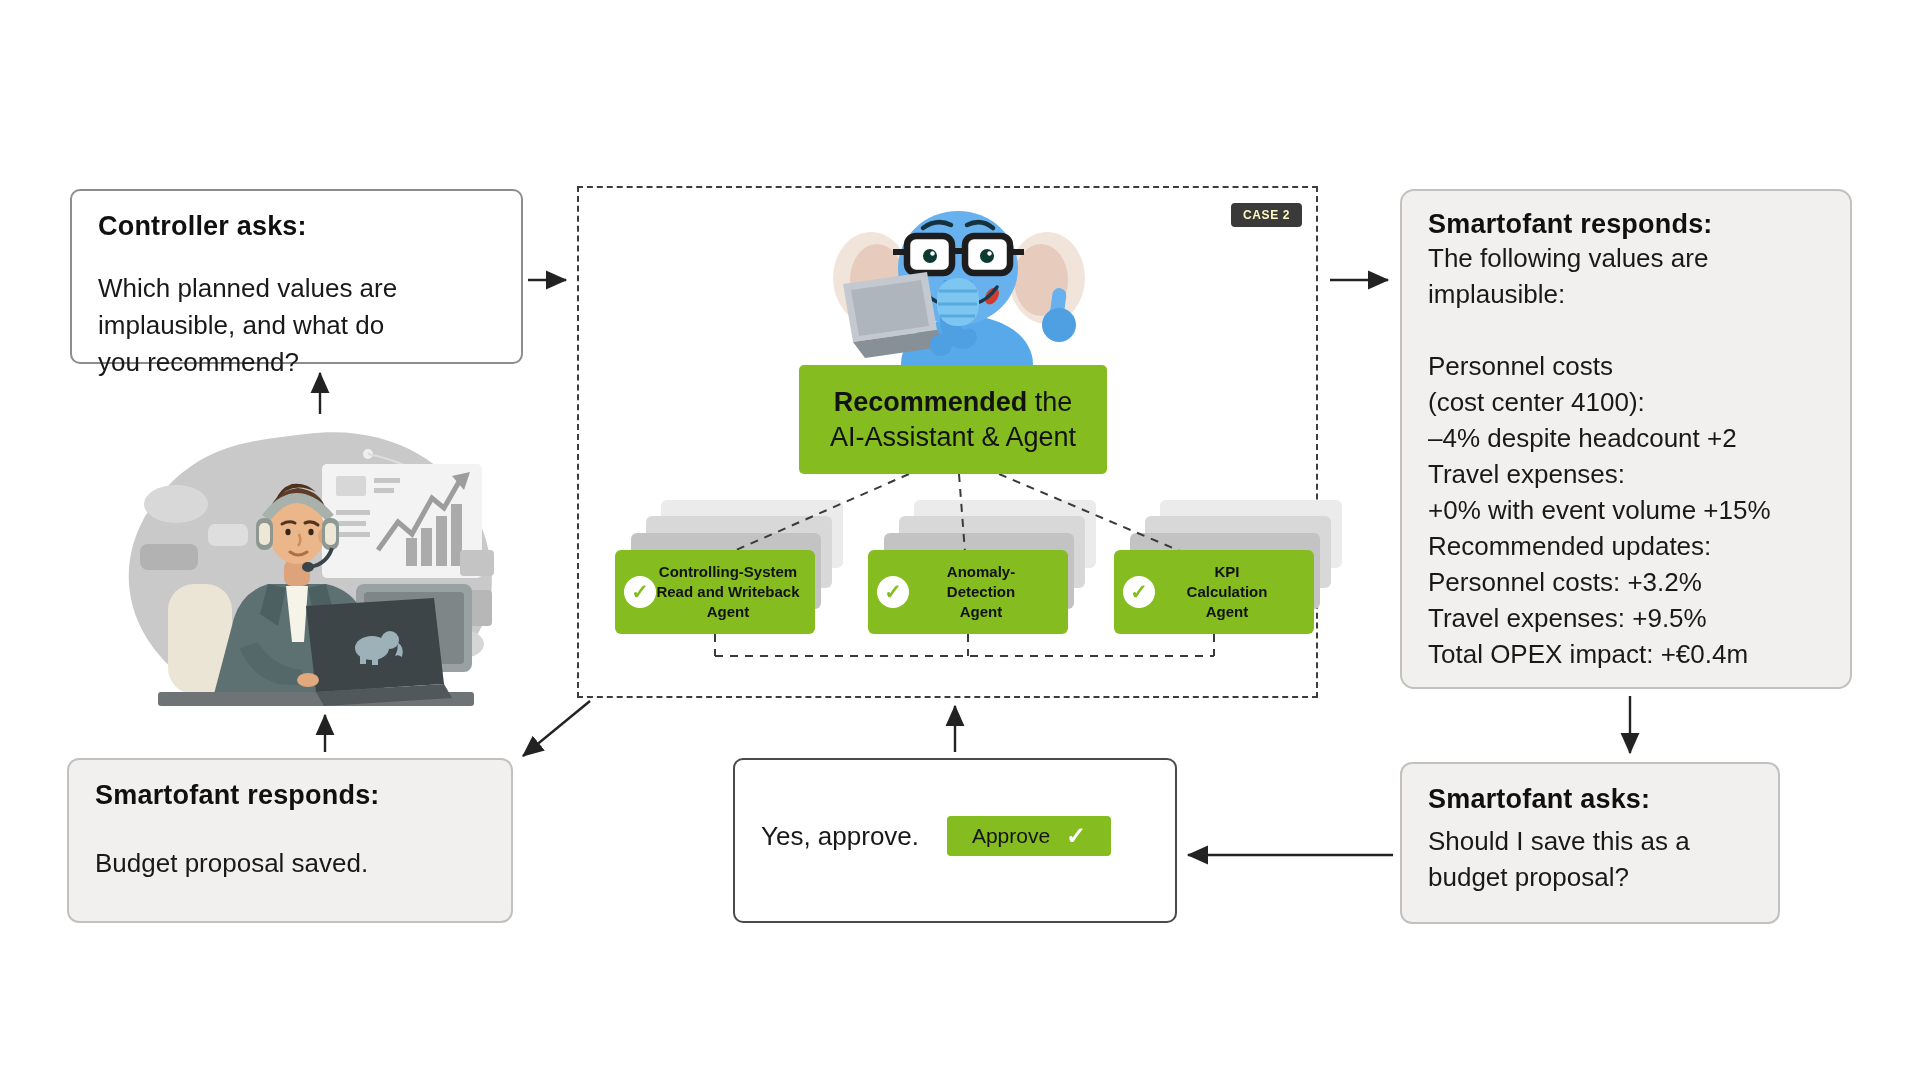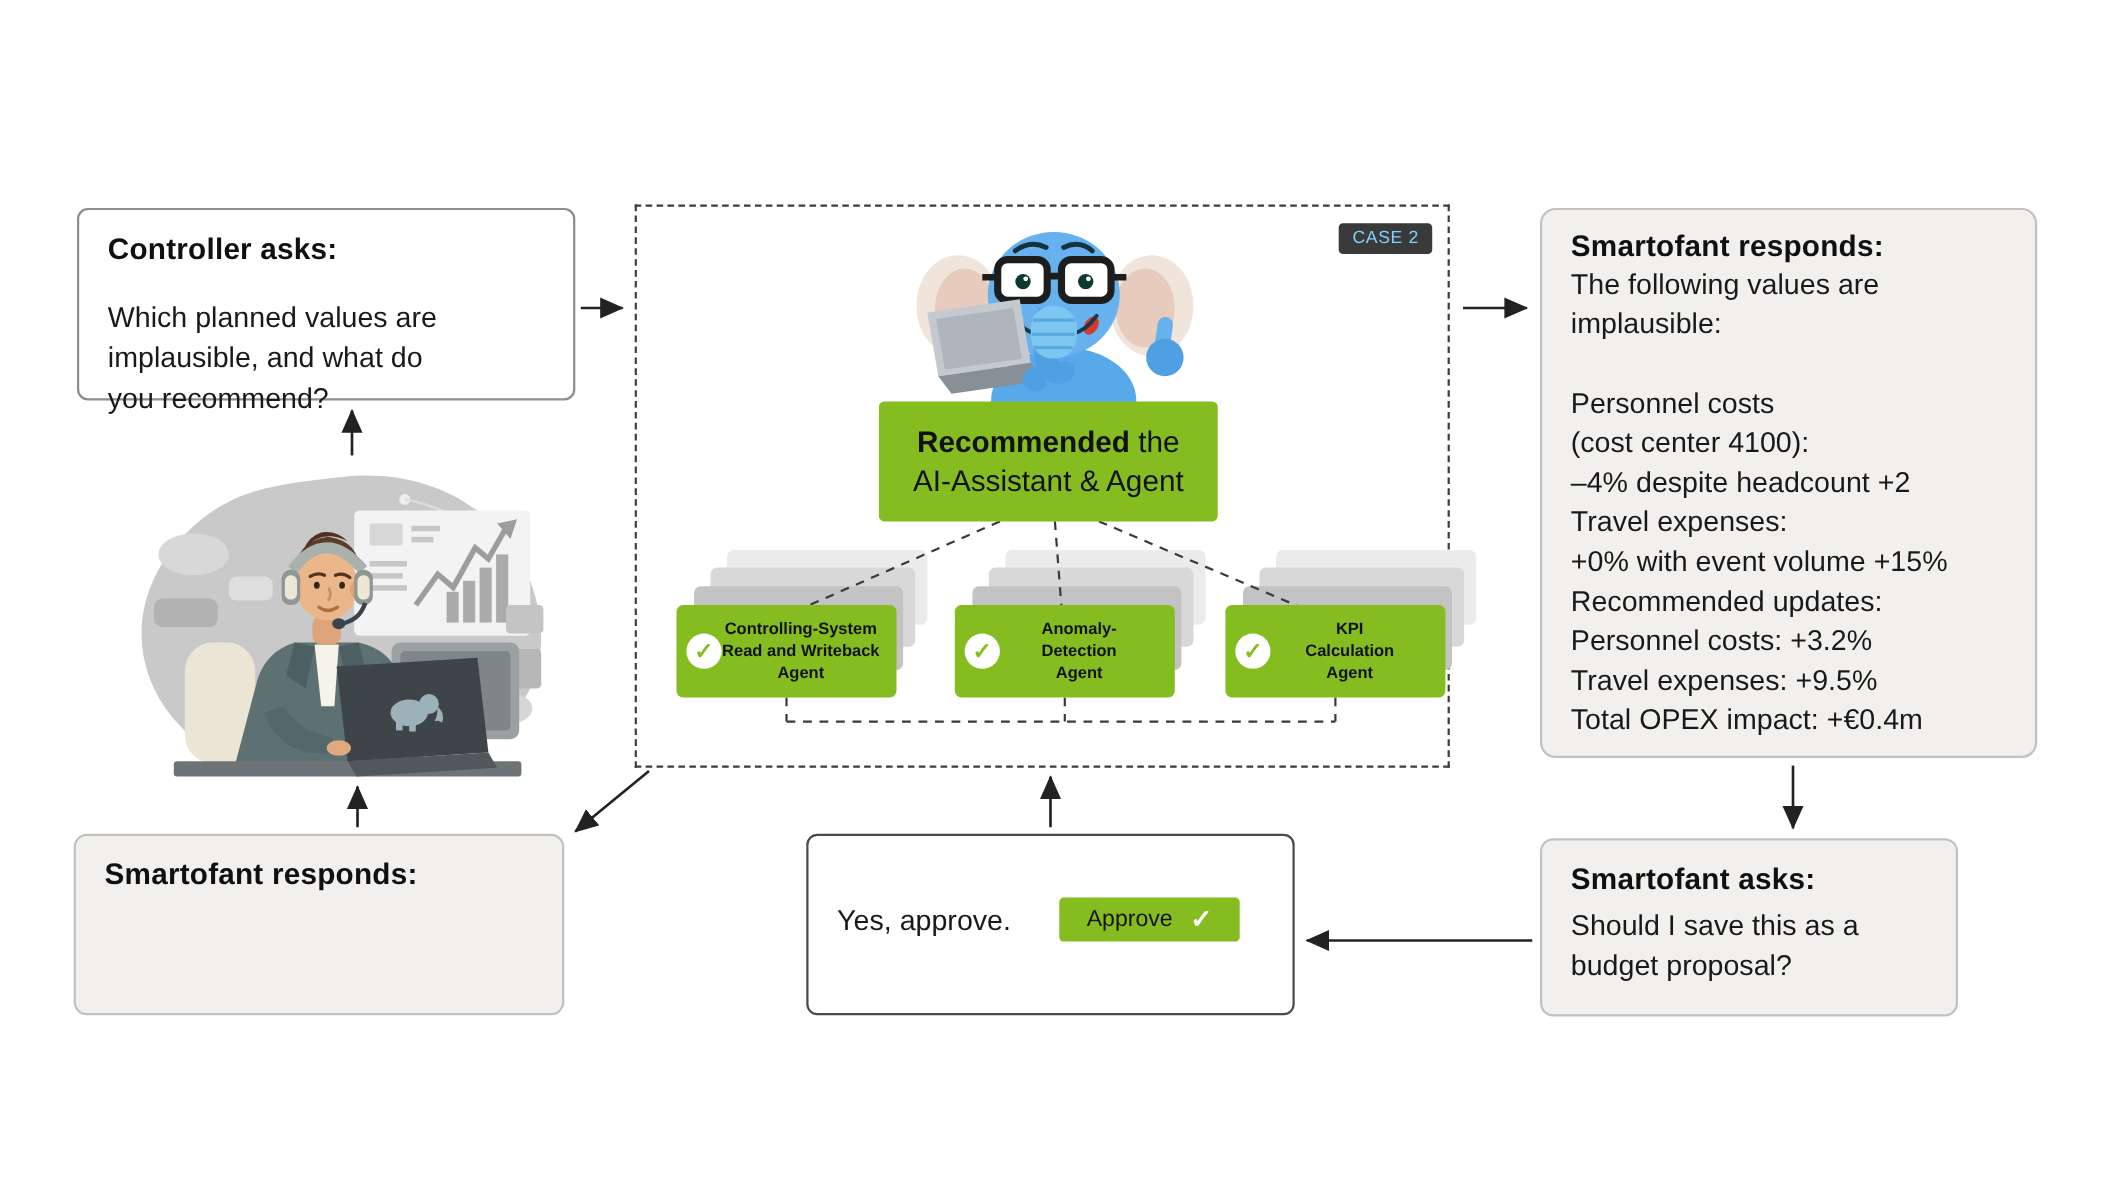--- a/index.html
+++ b/index.html
@@ -39,41 +39,41 @@
     white-space:pre-line;
   }
   
   .box-controller-asks .flow-body{margin-top:28px;line-height:37px;}
   .box-main-response .flow-body{}
   .box-smartofant-asks .flow-body{margin-top:8px;}
   .box-saved .flow-body{margin-top:34px;}
   .cr-row{display:flex;align-items:center;margin-top:36px;}
   .cr-row .flow-body{white-space:nowrap;}
   .approve-btn{
-    margin-left:44px;
+    margin-left:28px;
     width:164px;height:40px;
     background:var(--green);
     border:none;border-radius:4px;
     display:inline-flex;align-items:center;justify-content:center;gap:16px;
     font-family:"Liberation Sans",sans-serif;
     font-size:21px;color:#141414;
     cursor:pointer;
   }
   .approve-btn .btn-check{color:#ffffff;font-size:24px;font-weight:bold;}
   
   .dashed-box{
     position:absolute;
     left:577px;top:186px;width:741px;height:512px;
     border:2px dashed #3d3d3d;
   }
   .case-badge{
     position:absolute;top:15px;right:14px;
     background:var(--dark_badge);
-    color:#7dd3fc;
-    font-size:16px;font-weight:normal;letter-spacing:.6px;
+    color:#fef9c3;
+    font-size:12px;font-weight:bold;letter-spacing:.6px;
     padding:5px 12px;border-radius:4px;
     z-index:3;
   }
   .main-green-box{
     position:absolute;left:220px;top:177px;width:308px;height:109px;
     background:var(--green);
     border-radius:5px;
     z-index:2;
     display:flex;flex-direction:column;align-items:center;justify-content:center;
     text-align:center;
@@ -333,13 +333,14 @@
     <div class="flow-body">Yes, approve.</div>
     <button class="approve-btn">
       <span>Approve</span>
       <span class="btn-check">✓</span>
     </button>
   </div>
 </div>
 
 <div class="flow-box gray box-saved" style="left:67px;top:758px;width:446px;height:165px;">
   <div class="flow-title">Smartofant responds:</div>
+  <div class="flow-body">Budget proposal saved.</div>
 </div>
 
 </body></html>

